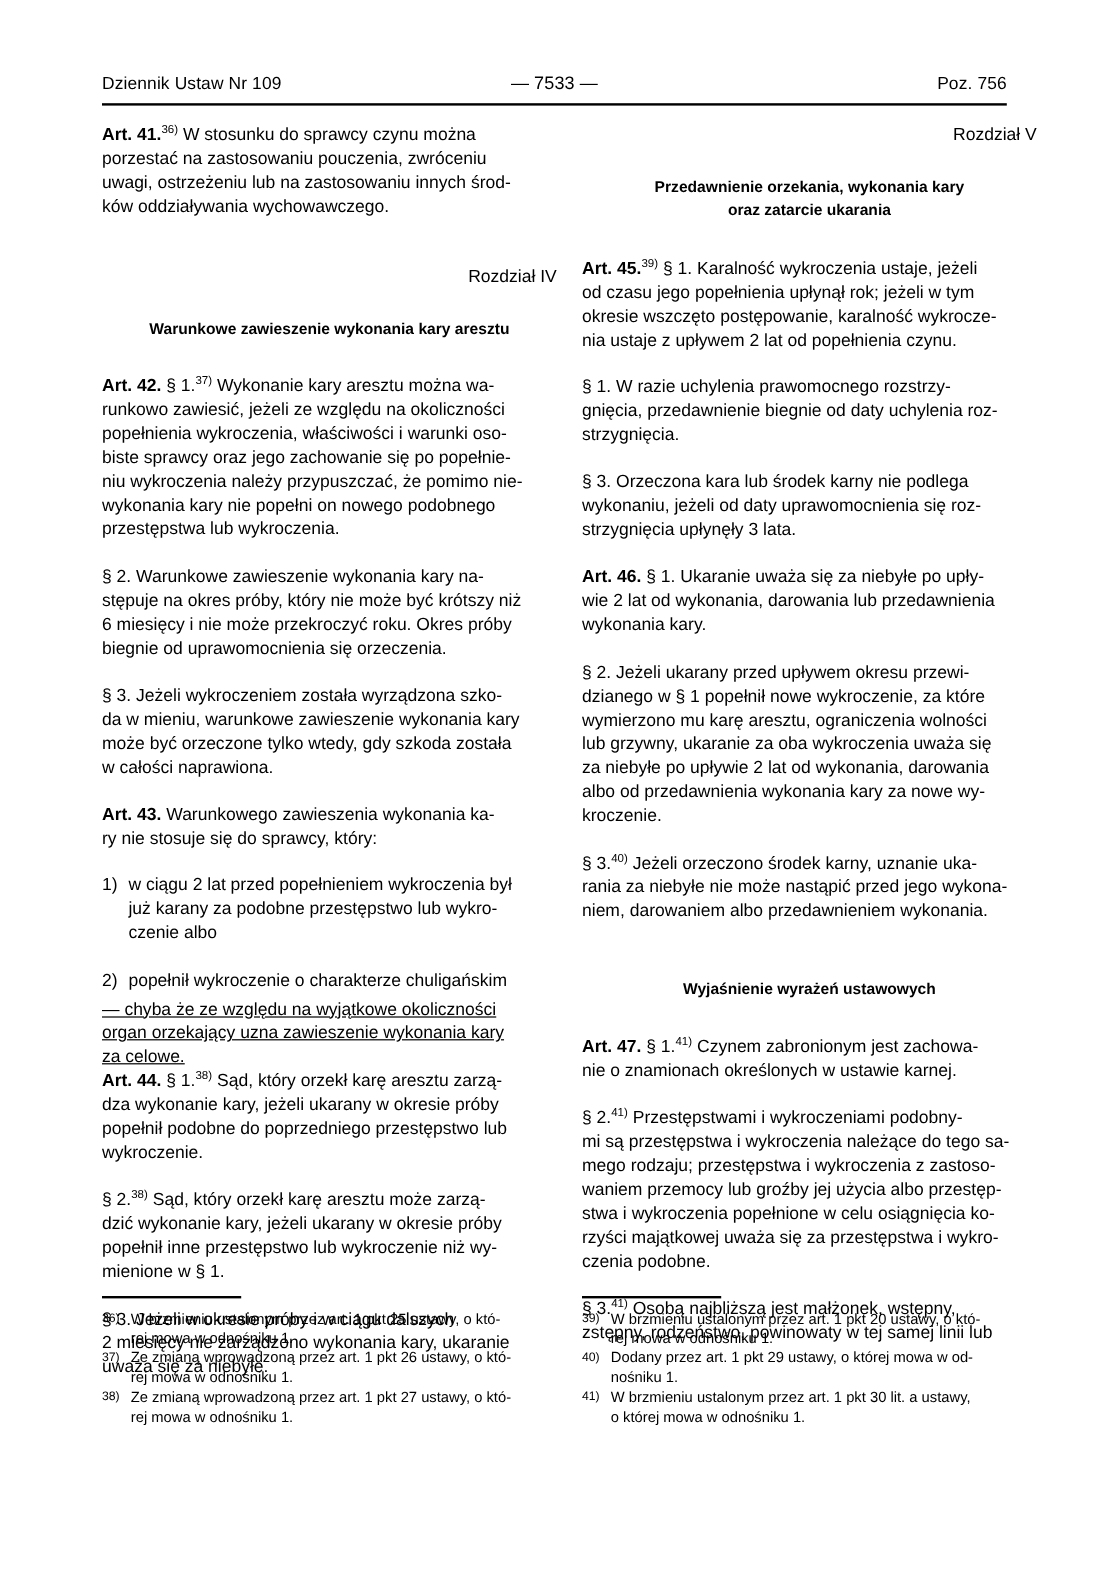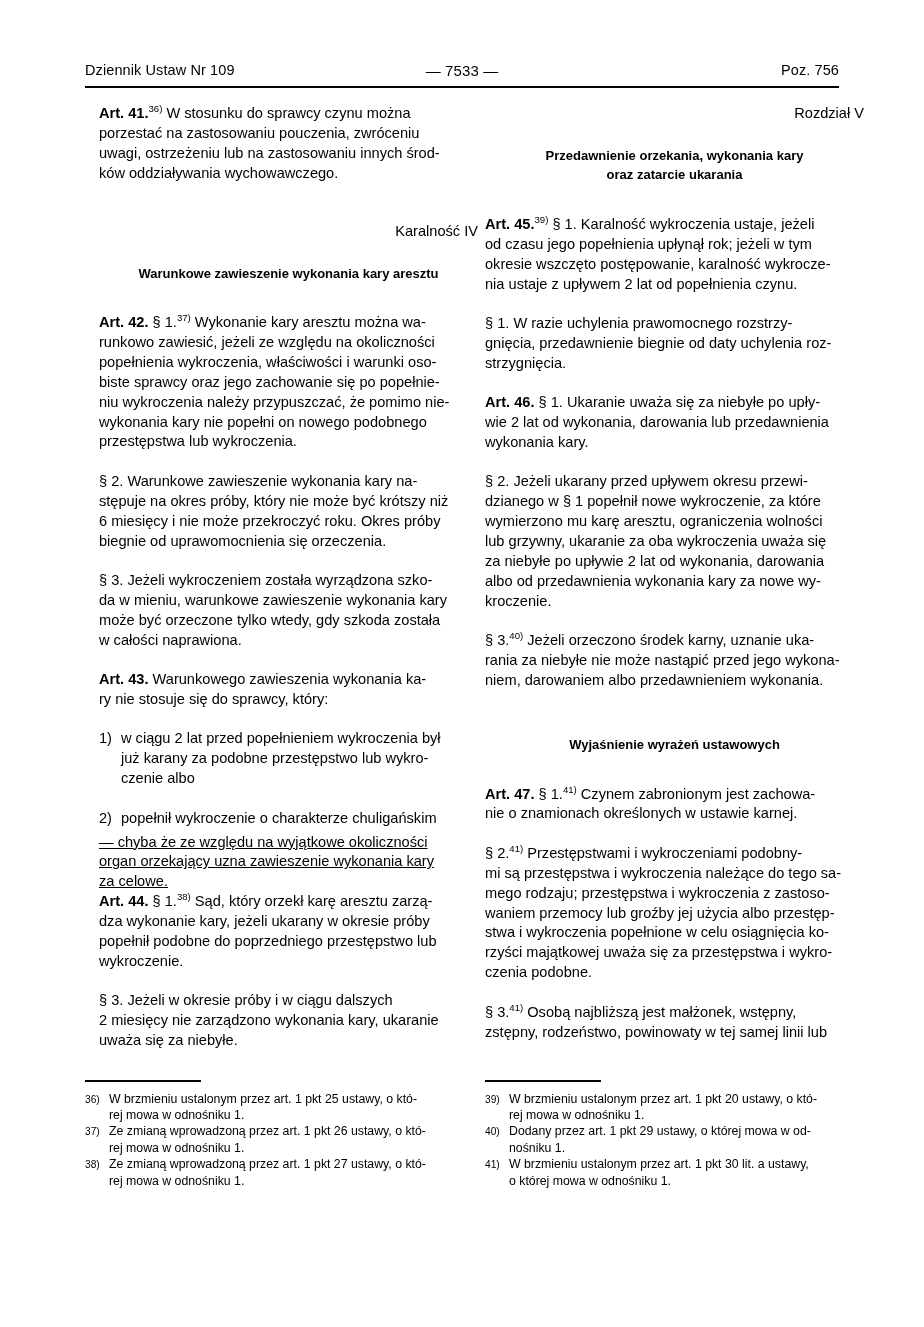--- a/index.html
+++ b/index.html
@@ -22,21 +22,21 @@
     height: 1327px;
   }
 
   
   .runhead {
     position: absolute;
     left: 85px;
     top: 62px;
     width: 754px;
     display: flex;
-    align-items: flex-start;
+    align-items: flex-end;
     justify-content: space-between;
     font-size: 14.5px;
     letter-spacing: 0.1px;
   }
   .runhead .center {
     position: absolute;
     left: 0; right: 0;
     text-align: center;
     font-size: 15px;
   }
@@ -50,21 +50,21 @@
   }
 
   
   .col {
     position: absolute;
     top: 104px;
     width: 379px;
     font-size: 14.6px;
     line-height: 19.9px;
   }
-  .col-left  { left: 99px; }
+  .col-left  { left: 85px; }
   .col-right { left: 485px; }
 
   
   p.body {
     margin: 0 0 0 0;
     text-align: justify;
     text-justify: inter-word;
     hyphens: none;
     white-space: pre-line;
   }
@@ -162,21 +162,21 @@
 
   <div class="col col-left">
 
     <p class="body"><span class="art">Art. 41.</span><sup class="fn">36)</sup><span> W stosunku do sprawcy czynu można
 porzestać na zastosowaniu pouczenia, zwróceniu
 uwagi, ostrzeżeniu lub na zastosowaniu innych środ-
 ków oddziaływania wychowawczego.</span></p>
 
     <div class="sp-xl"></div>
 
-    <div class="chapter">Karalność IV</div>
+    <div class="chapter">Rozdział IV</div>
 
     <div class="sp-md"></div>
 
     <div class="chapter-title">Warunkowe zawieszenie wykonania kary aresztu</div>
 
     <div class="sp-lg"></div>
 
     <p class="body"><span class="art">Art. 42.</span><span> § 1.</span><sup class="fn">37)</sup><span> Wykonanie kary aresztu można wa-
 runkowo zawiesić, jeżeli ze względu na okoliczności
 popełnienia wykroczenia, właściwości i warunki oso-
@@ -212,20 +212,24 @@
 
     <div class="dashitem">— chyba że ze względu na wyjątkowe okoliczności
 organ orzekający uzna zawieszenie wykonania kary
 za celowe.</div>
 
     <p class="body"><span class="art">Art. 44.</span><span> § 1.</span><sup class="fn">38)</sup><span> Sąd, który orzekł karę aresztu zarzą-
 dza wykonanie kary, jeżeli ukarany w okresie próby
 popełnił podobne do poprzedniego przestępstwo lub
 wykroczenie.</span></p>
 
+    <p class="body"><span>§ 2.</span><sup class="fn">38)</sup><span> Sąd, który orzekł karę aresztu może zarzą-
+dzić wykonanie kary, jeżeli ukarany w okresie próby
+popełnił inne przestępstwo lub wykroczenie niż wy-
+mienione w § 1.</span></p>
 
     <p class="body">§ 3. Jeżeli w okresie próby i w ciągu dalszych
 2 miesięcy nie zarządzono wykonania kary, ukaranie
 uważa się za niebyłe.</p>
 
   </div>
 
   <div class="col col-right">
 
     <div class="chapter">Rozdział V</div>
@@ -239,20 +243,23 @@
 
     <p class="body"><span class="art">Art. 45.</span><sup class="fn">39)</sup><span> § 1.</span><span> Karalność wykroczenia ustaje, jeżeli
 od czasu jego popełnienia upłynął rok; jeżeli w tym
 okresie wszczęto postępowanie, karalność wykrocze-
 nia ustaje z upływem 2 lat od popełnienia czynu.</span></p>
 
     <p class="body">§ 1. W razie uchylenia prawomocnego rozstrzy-
 gnięcia, przedawnienie biegnie od daty uchylenia roz-
 strzygnięcia.</p>
 
+    <p class="body">§ 3. Orzeczona kara lub środek karny nie podlega
+wykonaniu, jeżeli od daty uprawomocnienia się roz-
+strzygnięcia upłynęły 3 lata.</p>
 
     <p class="body"><span class="art">Art. 46.</span><span> § 1.</span><span> Ukaranie uważa się za niebyłe po upły-
 wie 2 lat od wykonania, darowania lub przedawnienia
 wykonania kary.</span></p>
 
     <p class="body">§ 2. Jeżeli ukarany przed upływem okresu przewi-
 dzianego w § 1 popełnił nowe wykroczenie, za które
 wymierzono mu karę aresztu, ograniczenia wolności
 lub grzywny, ukaranie za oba wykroczenia uważa się
 za niebyłe po upływie 2 lat od wykonania, darowania

